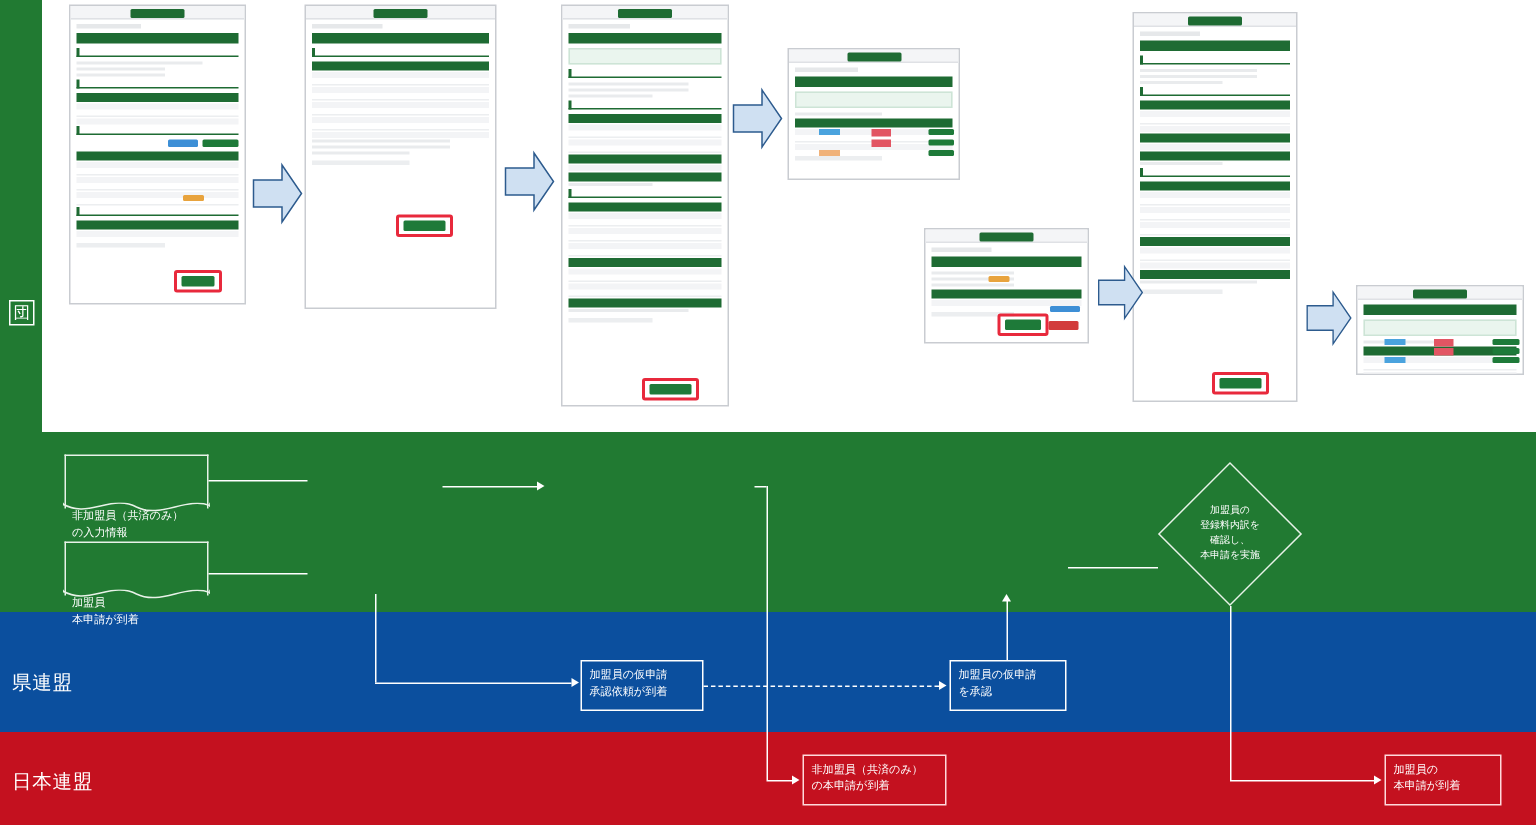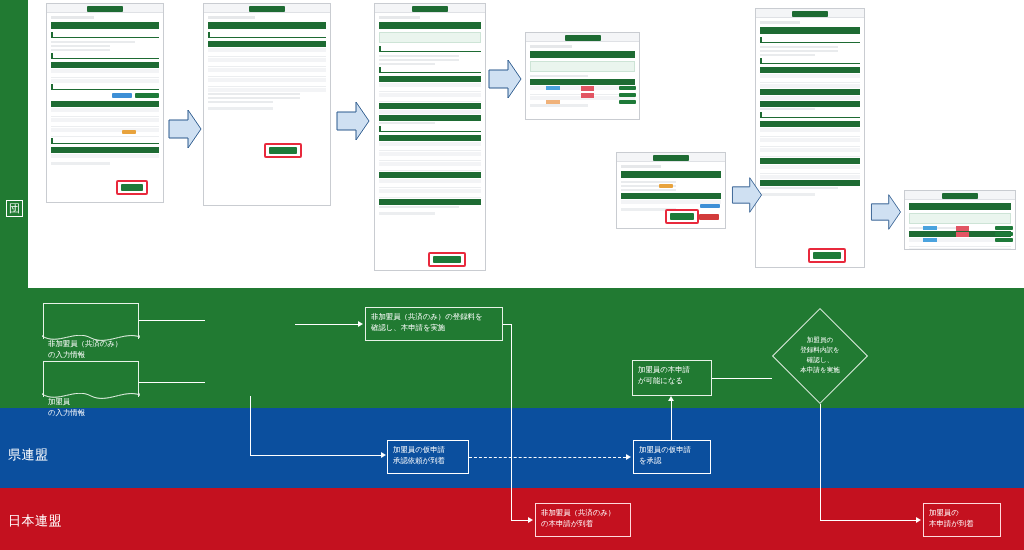--- a/index.html
+++ b/index.html
@@ -413,29 +413,25 @@
 の入力情報</div>
   </div>
 
   <div class="doc-node" style="left:43px; top:361px; width:96px; height:36px;">
     <div class="doc-frame"></div>
     <svg class="doc-wave" width="98" height="12" viewBox="0 0 98 12">
       <path d="M0,1 C16,11 33,-6 49,3 C65,11 82,-4 98,2" fill="none" stroke="#e8f2e8" stroke-width="1"></path>
       <path d="M0,0 L0,2 M98,0 L98,3" stroke="#e8f2e8" stroke-width="1"></path>
     </svg>
     <div class="doc-text">加盟員
-の入力情報</div>
-  </div>
-
-
-  <div class="node" style="left:365px; top:307px; width:138px; height:34px;">非加盟員（共済のみ）の登録料を
-確認し、本申請を実施</div>
-
-  <div class="node" style="left:632px; top:360px; width:80px; height:36px;">加盟員の本申請
-が可能になる</div>
+本申請が到着</div>
+  </div>
+
+
+
 
   <div class="diamond" style="left:772px; top:308px; width:96px; height:96px;">
     <div class="dia-shape" style="width:68px;height:68px;left:14px;top:14px;"></div>
     <div class="dia-text">加盟員の
 登録料内訳を
 確認し、
 本申請を実施</div>
   </div>
 
   <div class="node on-blue" style="left:387px; top:440px; width:82px; height:34px;">加盟員の仮申請

